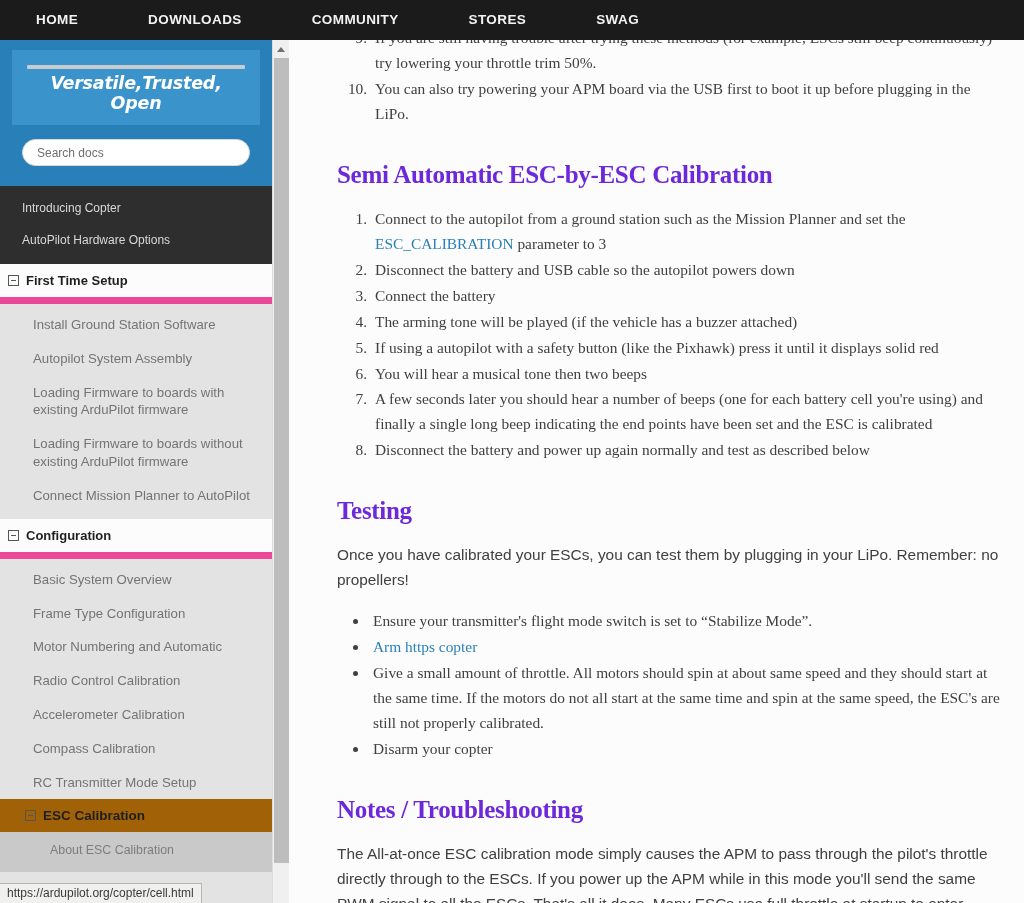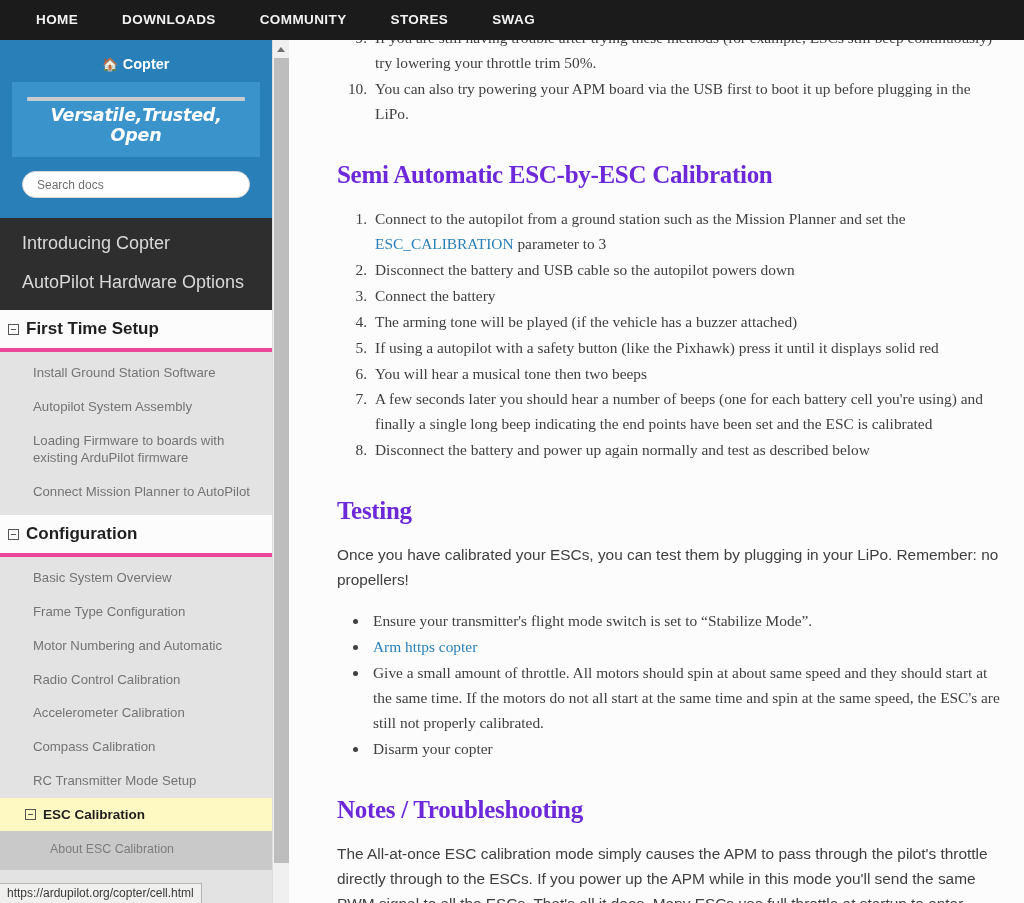--- a/index.html
+++ b/index.html
@@ -11,20 +11,21 @@
   }
 
   
   #topnav {
     position: absolute; top: 0; left: 0;
     width: 1024px; height: 40px;
     background: #1b1b1b;
     display: flex; align-items: center;
     padding-left: 14px;
     z-index: 50;
+    gap: 26px;
   }
   .nav-item {
     color: #f2f2f2;
     font-size: 13.5px;
     font-weight: bold;
     letter-spacing: 0.4px;
     padding: 0 22px;
     line-height: 40px;
     cursor: pointer;
     white-space: nowrap;
@@ -93,43 +94,43 @@
     padding: 0 14px;
     font-size: 12px;
     color: #6d28d9;
     font-family: "Liberation Sans", sans-serif;
     outline: none;
   }
   #search-input::placeholder { color: #6f6f6f; }
 
   .sb-dark { background: #2e2e2e; padding: 6px 0 8px 0; }
   .sb-l1-dark {
-    color: #d9d9d9; font-size: 18px;
+    color: #d9d9d9; font-size: 12px;
     padding: 9px 0 9px 22px;
     cursor: pointer;
   }
 
   .sb-l1-cur {
     background: #fcfcfc;
     color: #1f1f1f;
-    font-size: 17px;
+    font-size: 13px;
     font-weight: bold;
     padding: 9px 0 9px 8px;
     cursor: pointer;
-    border-bottom: 4px solid #ec4899;
+    border-bottom: 7px solid #ec4899;
   }
   .sb-l2-group { background: #e3e3e3; padding: 4px 0 6px 0; }
   .sb-l2 {
     color: #747474; font-size: 13.2px;
     padding: 8px 18px 8px 33px;
     line-height: 1.35;
     cursor: pointer;
   }
   .sb-l2-cur {
-    background: #fef9c3;
+    background: #a16207;
     color: #1f1f1f;
     font-size: 13.5px;
     font-weight: bold;
     padding: 9px 0 9px 25px;
     cursor: pointer;
   }
   .sb-l3-group { background: #c9c9c9; padding: 3px 0 6px 0; }
   .sb-l3 {
     color: #7d7d7d; font-size: 12.4px;
     padding: 7px 18px 7px 50px;
@@ -239,23 +240,20 @@
   <div class="nav-item">DOWNLOADS</div>
   <div class="nav-item">COMMUNITY</div>
   <div class="nav-item">STORES</div>
   <div class="nav-item">SWAG</div>
 </div>
 
 <div id="sidebar">
   <div id="sidebar-inner">
 
     <div class="sb-top">
-      <div class="sb-home">
-        <span class="home-glyph">🏠</span><span>Copter</span>
-      </div>
       <div class="logo-box">
         <div class="logo-rule"></div>
         <div class="logo-tag">Versatile,Trusted, Open</div>
       </div>
       <div class="search-wrap">
         <input id="search-input" type="text" placeholder="Search docs" style="">
       </div>
     </div>
 
     <div class="sb-dark">
@@ -263,20 +261,21 @@
       <div class="sb-l1-dark">AutoPilot Hardware Options</div>
     </div>
 
     <div class="sb-l1-cur">
       <span class="expander"></span><span>First Time Setup</span>
     </div>
     <div class="sb-l2-group">
       <div class="sb-l2">Install Ground Station Software</div>
       <div class="sb-l2">Autopilot System Assembly</div>
       <div class="sb-l2">Loading Firmware to boards with existing ArduPilot firmware</div>
+      <div class="sb-l2">Loading Firmware to boards without existing ArduPilot firmware</div>
       <div class="sb-l2">Connect Mission Planner to AutoPilot</div>
     </div>
 
     <div class="sb-l1-cur">
       <span class="expander"></span><span>Configuration</span>
     </div>
     <div class="sb-l2-group">
       <div class="sb-l2">Basic System Overview</div>
       <div class="sb-l2">Frame Type Configuration</div>
       <div class="sb-l2">Motor Numbering and Automatic</div>

